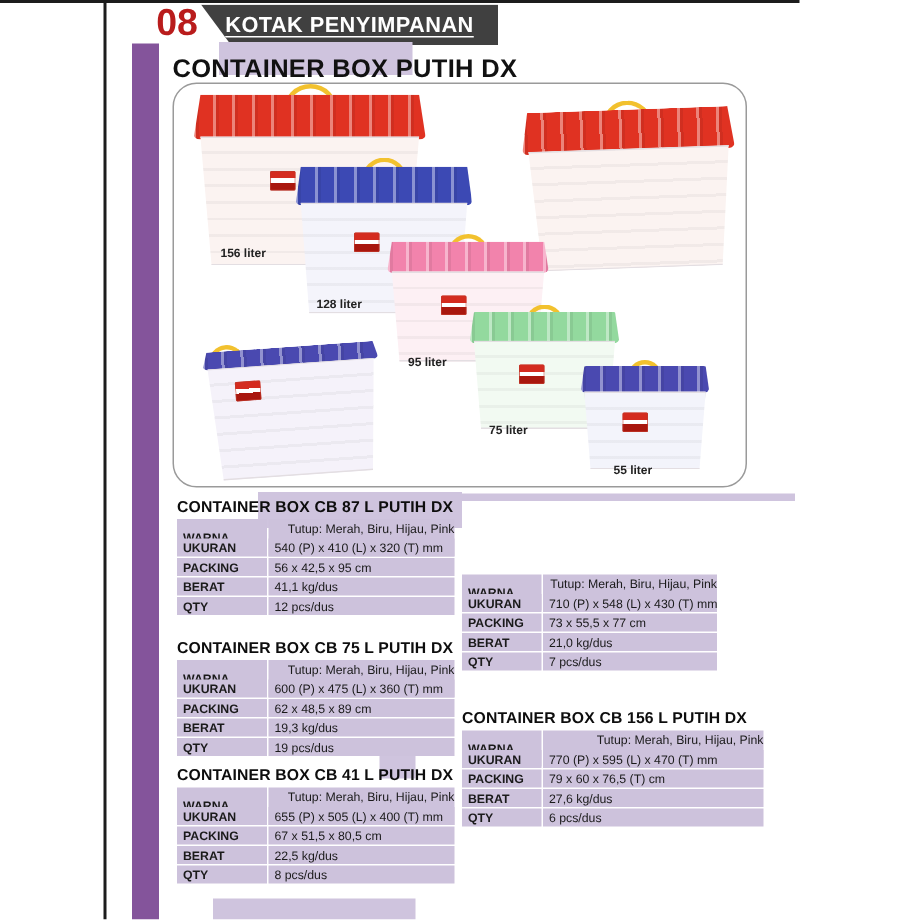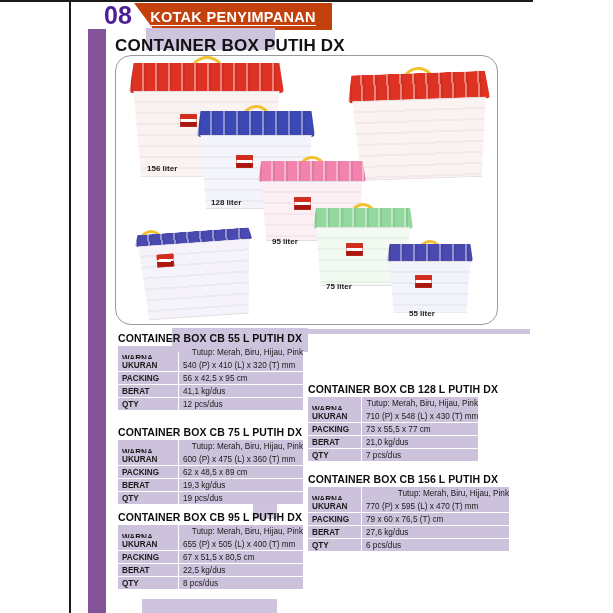--- a/index.html
+++ b/index.html
@@ -6,22 +6,22 @@
   body{width:613px;height:613px;background:#ffffff;overflow:hidden;position:relative;
        font-family:"Liberation Sans", sans-serif;-webkit-font-smoothing:antialiased;}
   .abs{position:absolute;}
 
   
   .scan-top{left:0;top:0;width:533px;height:2px;background:#1c1c1c;}
   .scan-left{left:69px;top:0;width:2px;height:613px;background:#1c1c1c;}
 
   
   .side-bar{left:88px;top:29px;width:18px;height:584px;background:#84549B;}
-  .page-num{left:98px;top:1px;width:40px;height:28px;color:#4c1d95;font-size:25px;font-weight:bold;line-height:28px;text-align:center;}
-  .banner{left:134px;top:3px;width:198px;height:27px;background:#c2410c;
+  .page-num{left:98px;top:1px;width:40px;height:28px;color:#b91c1c;font-size:25px;font-weight:bold;line-height:28px;text-align:center;}
+  .banner{left:134px;top:3px;width:198px;height:27px;background:#404040;
           clip-path:polygon(0 0,100% 0,100% 100%,20px 100%);
           display:flex;align-items:center;justify-content:center;}
   .banner span{color:#ffffff;font-weight:bold;font-size:14.5px;letter-spacing:.3px;
                text-decoration:underline;text-underline-offset:3px;}
   .lav{background:#CFC4DE;}
   .band-top{left:146px;top:28px;width:129px;height:22px;}
   .subtitle{left:115px;top:36px;width:382px;text-align:left;color:#111;font-weight:bold;font-size:17px;letter-spacing:.2px;}
 
   
   .frame{left:115px;top:55px;width:381px;height:268px;border:1.5px solid #9a9a9a;border-radius:16px;background:#fff;}
@@ -132,21 +132,21 @@
 <span class="liter" style="left:272px;top:237px;">95 liter</span>
 <span class="liter" style="left:326px;top:282px;">75 liter</span>
 <span class="liter" style="left:409px;top:309px;">55 liter</span>
 
 <div class="abs lav band-55"></div>
 <div class="abs lav band-55thin"></div>
 <div class="abs lav band-95patch"></div>
 <div class="abs lav band-bottom"></div>
 
 <div class="spec" style="left:118px;top:332px;width:185px;">
-  <h3>CONTAINER BOX CB 55 L PUTIH DX</h3>
+  <h3>CONTAINER BOX CB 87 L PUTIH DX</h3>
   <div class="spec-table">
     <div class="cell lbl tall">WARNA</div>
     <div class="cell tall two"><span>Tutup: Merah, Biru, Hijau, Pink</span><br><span>Body : Putih</span></div>
     <div class="cell lbl">UKURAN</div>
     <div class="cell">540 (P) x 410 (L) x 320 (T) mm</div>
     <div class="cell lbl">PACKING</div>
     <div class="cell">56 x 42,5 x 95 cm</div>
     <div class="cell lbl">BERAT</div>
     <div class="cell">41,1 kg/dus</div>
     <div class="cell lbl">QTY</div>
@@ -164,37 +164,36 @@
     <div class="cell lbl">PACKING</div>
     <div class="cell">62 x 48,5 x 89 cm</div>
     <div class="cell lbl">BERAT</div>
     <div class="cell">19,3 kg/dus</div>
     <div class="cell lbl">QTY</div>
     <div class="cell">19 pcs/dus</div>
   </div>
 </div>
 
 <div class="spec" style="left:118px;top:511px;width:185px;">
-  <h3>CONTAINER BOX CB 95 L PUTIH DX</h3>
+  <h3>CONTAINER BOX CB 41 L PUTIH DX</h3>
   <div class="spec-table">
     <div class="cell lbl tall">WARNA</div>
     <div class="cell tall two"><span>Tutup: Merah, Biru, Hijau, Pink</span><br><span>Body : Putih</span></div>
     <div class="cell lbl">UKURAN</div>
     <div class="cell">655 (P) x 505 (L) x 400 (T) mm</div>
     <div class="cell lbl">PACKING</div>
     <div class="cell">67 x 51,5 x 80,5 cm</div>
     <div class="cell lbl">BERAT</div>
     <div class="cell">22,5 kg/dus</div>
     <div class="cell lbl">QTY</div>
     <div class="cell">8 pcs/dus</div>
   </div>
 </div>
 
 <div class="spec" style="left:308px;top:383px;width:170px;">
-  <h3>CONTAINER BOX CB 128 L PUTIH DX</h3>
   <div class="spec-table right">
     <div class="cell lbl tall">WARNA</div>
     <div class="cell tall two"><span>Tutup: Merah, Biru, Hijau, Pink</span><br><span>Body : Putih</span></div>
     <div class="cell lbl">UKURAN</div>
     <div class="cell">710 (P) x 548 (L) x 430 (T) mm</div>
     <div class="cell lbl">PACKING</div>
     <div class="cell">73 x 55,5 x 77 cm</div>
     <div class="cell lbl">BERAT</div>
     <div class="cell">21,0 kg/dus</div>
     <div class="cell lbl">QTY</div>

